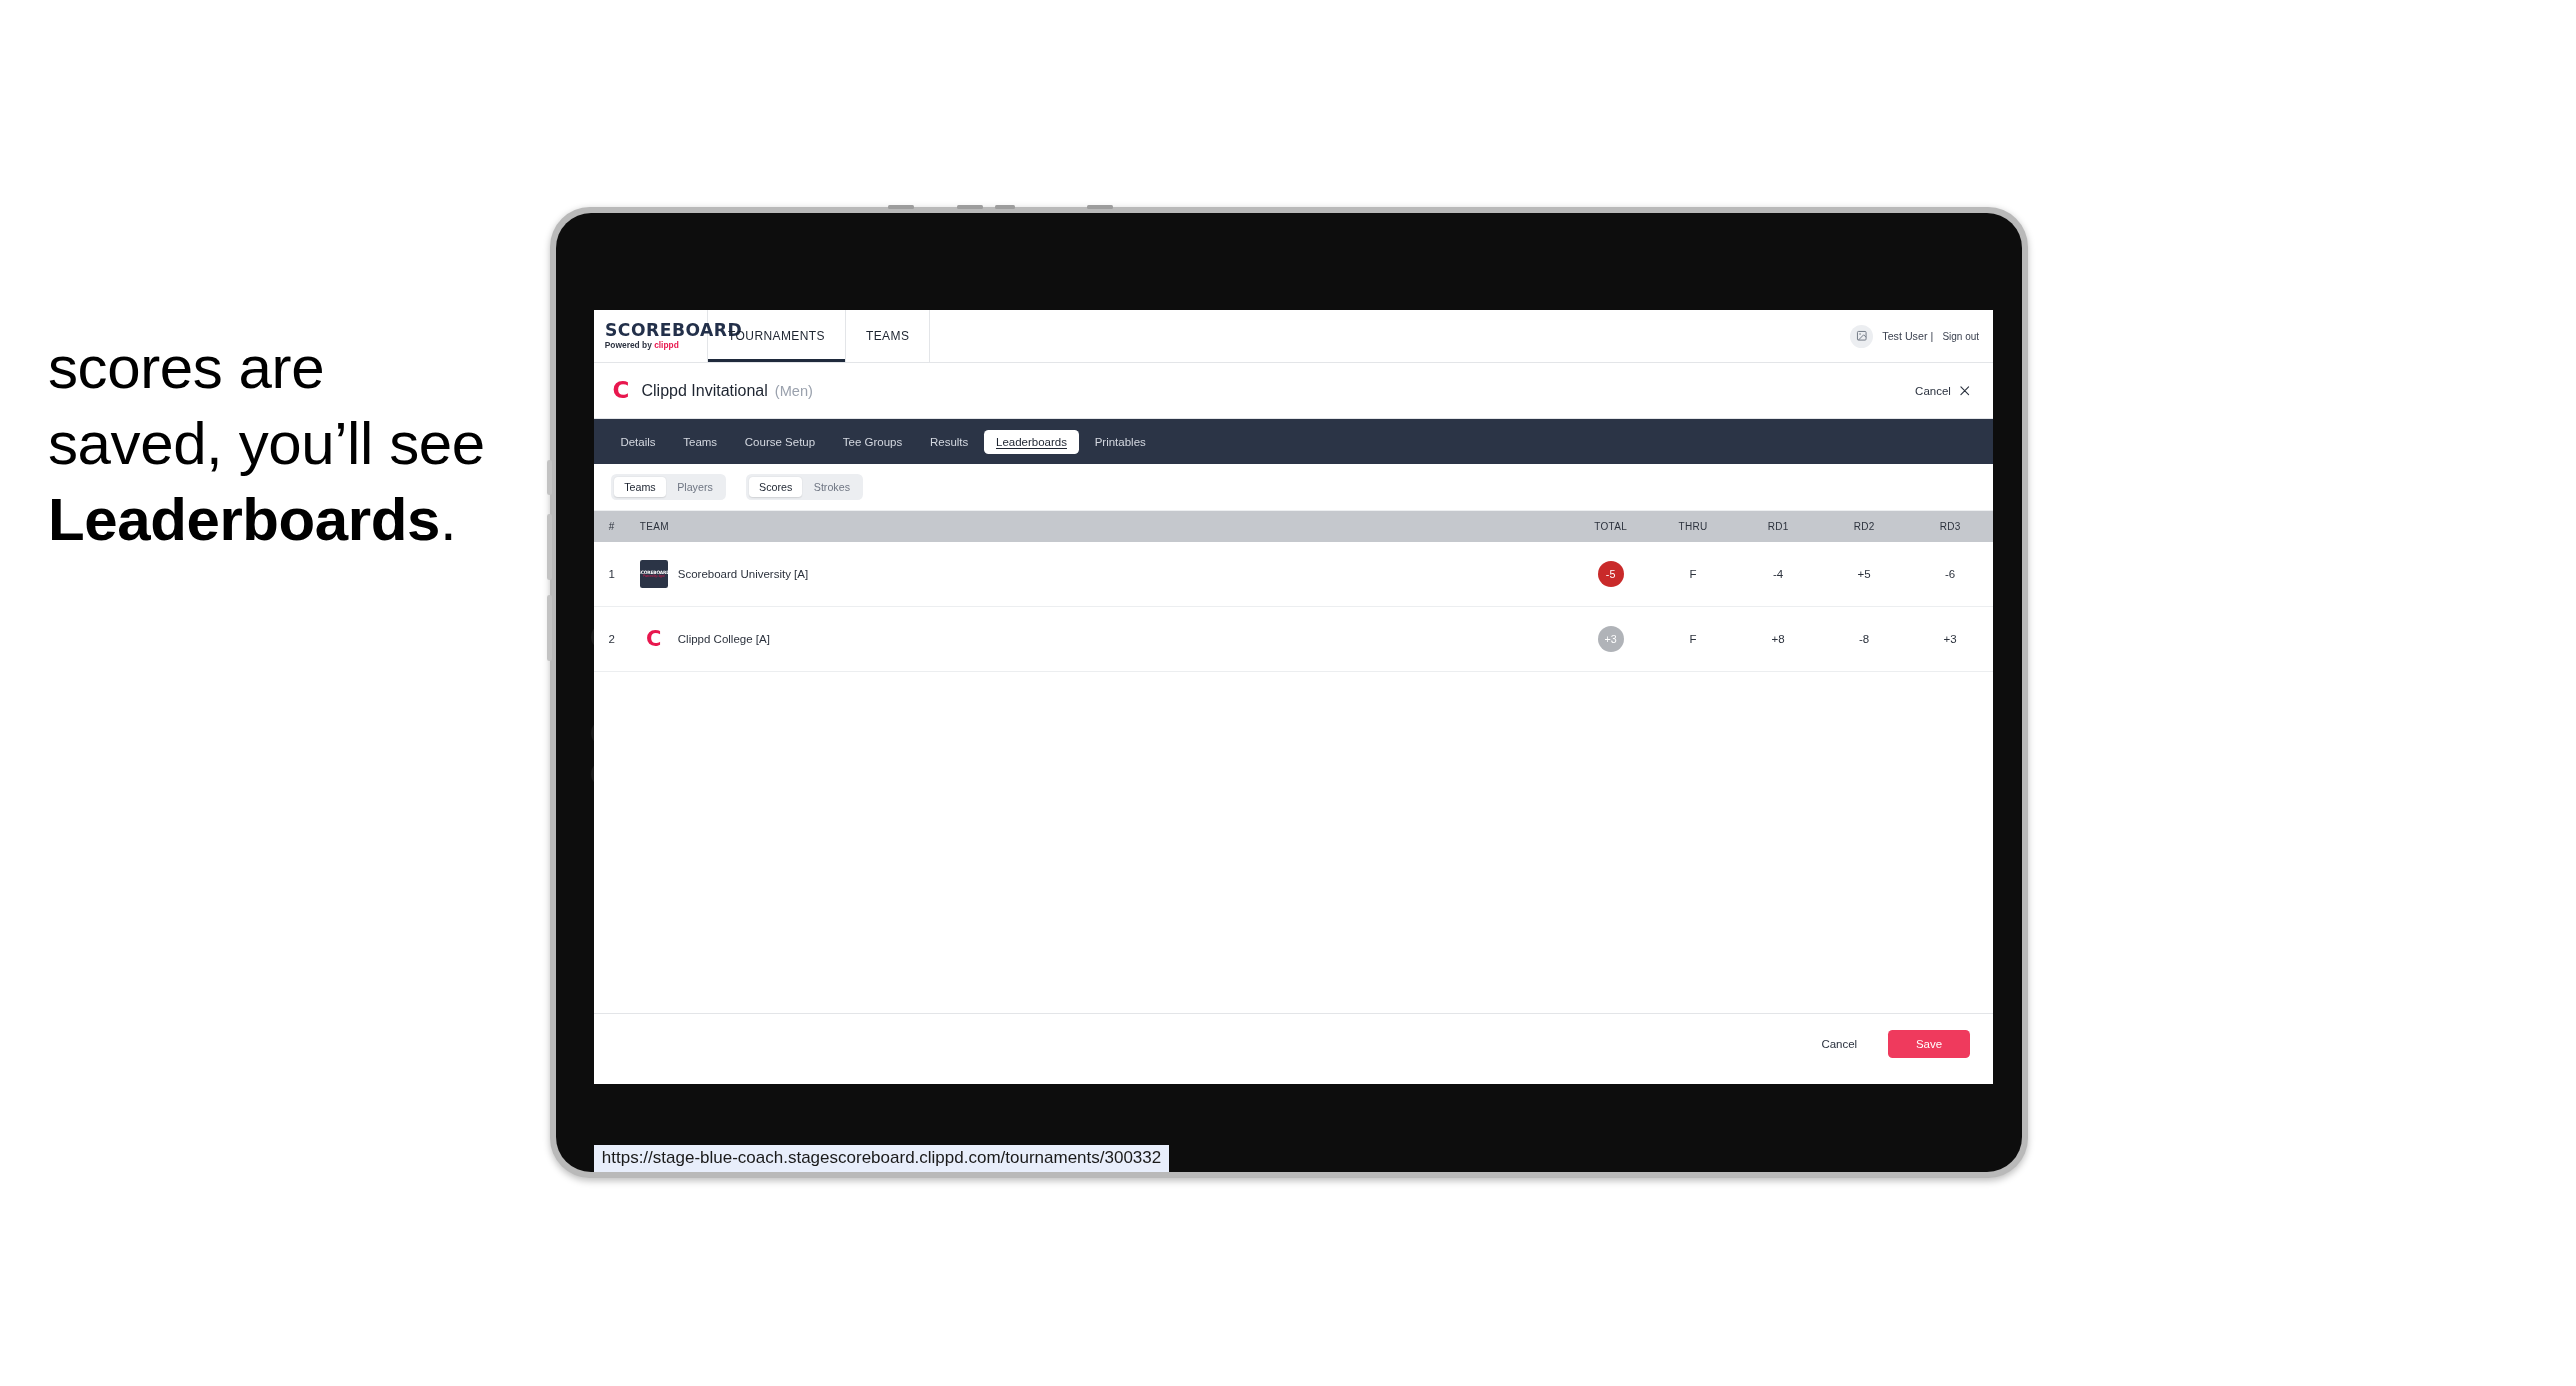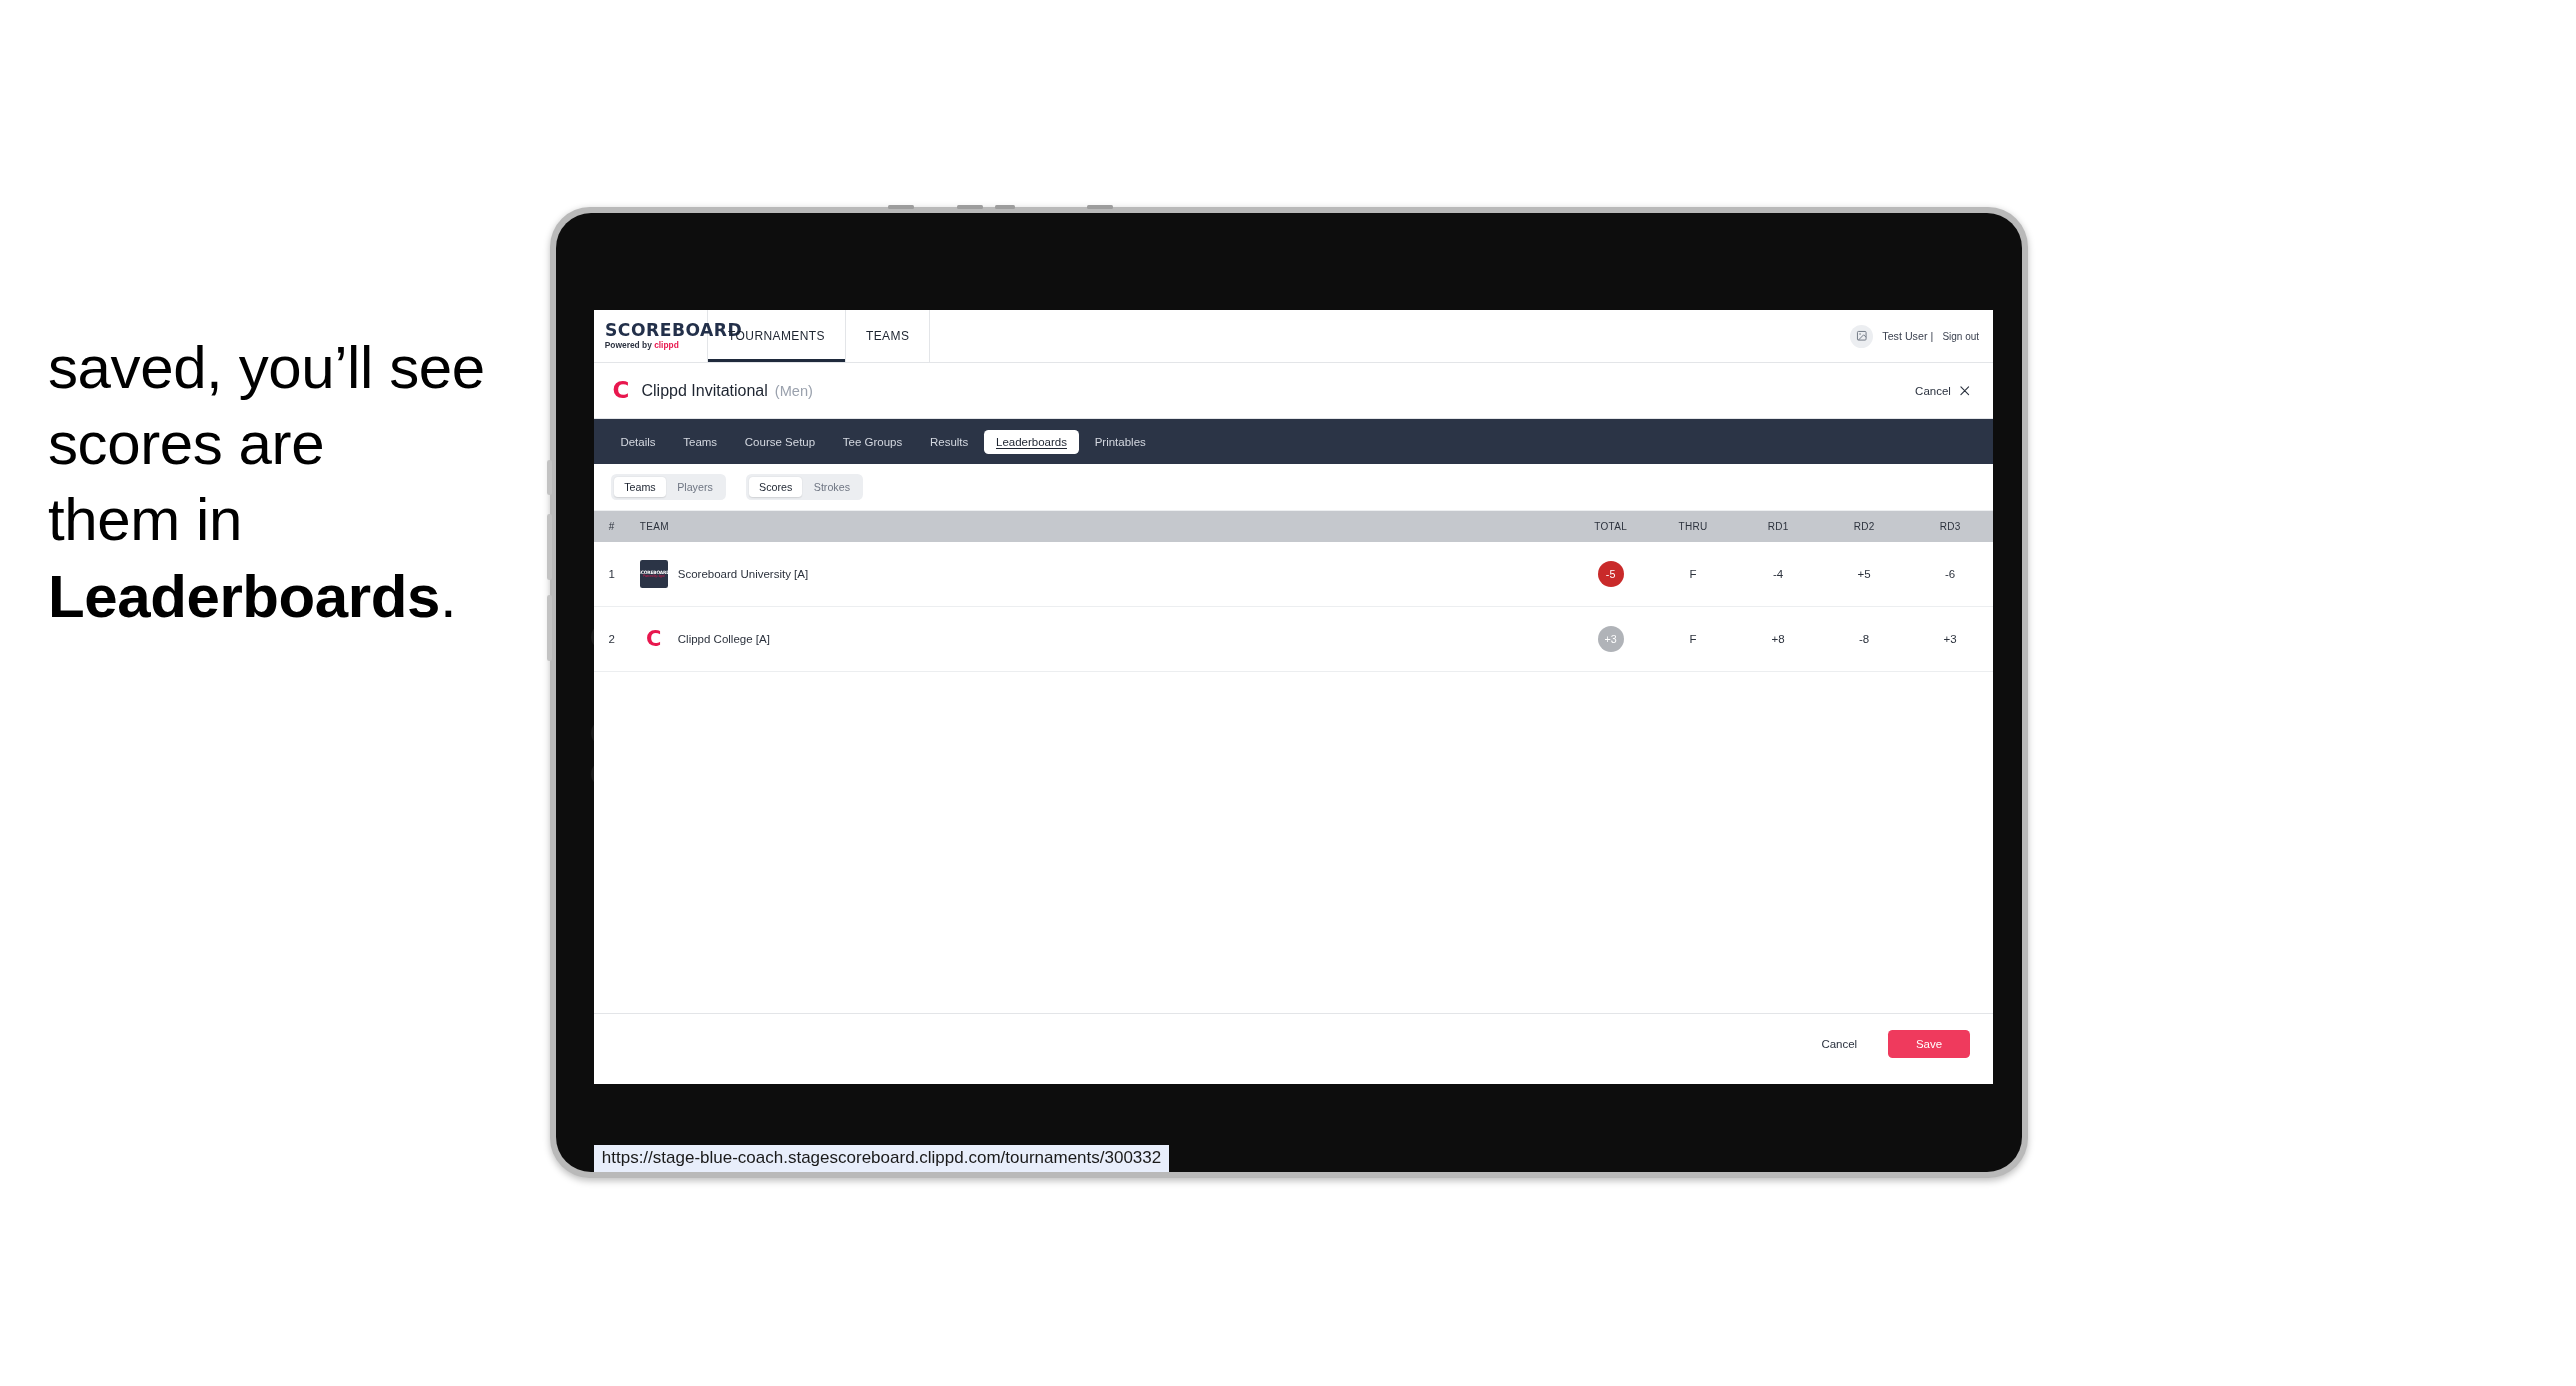--- a/index.html
+++ b/index.html
@@ -288,23 +288,22 @@
     font-size:17px;
     padding:3.1px 7.7px 3.8px 7.7px;
     white-space:nowrap;
     box-sizing:border-box;
   }
 </style>
 </head>
 <body>
 
 <div id="caption">
+  <div>scores are</div>
   <div>saved, you’ll see</div>
-  <div>scores are</div>
-  <div>them in</div>
   <div><span class="bold">Leaderboards</span><span>.</span></div>
 </div>
 
 <div id="tablet">
   <div class="top-notch" id="notch-1"></div>
   <div class="top-notch" id="notch-2"></div>
   <div class="top-notch" id="notch-3"></div>
   <div class="top-notch" id="notch-4"></div>
 
   <div class="edge-btn" id="edge-btn-1"></div>

